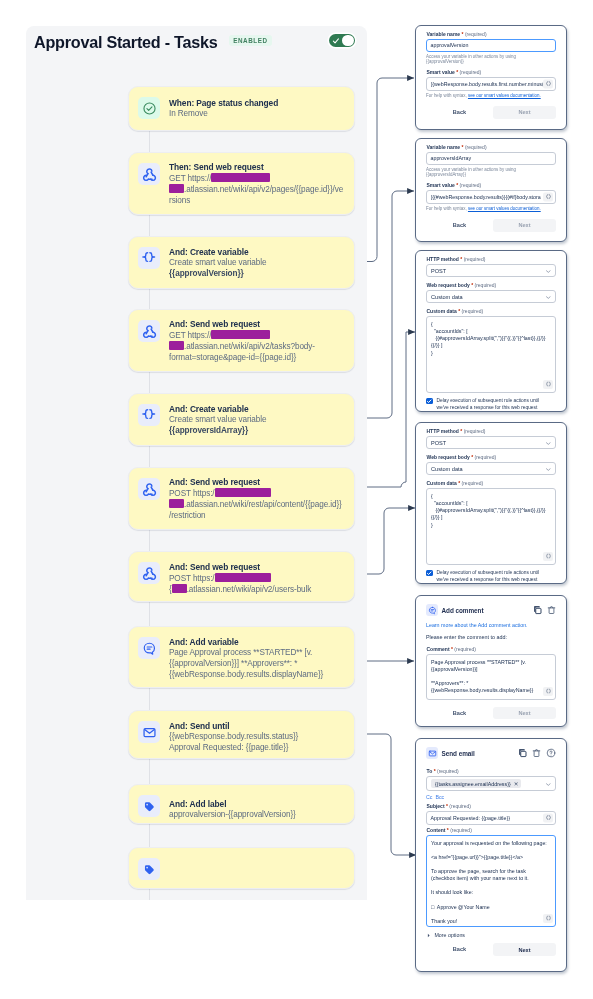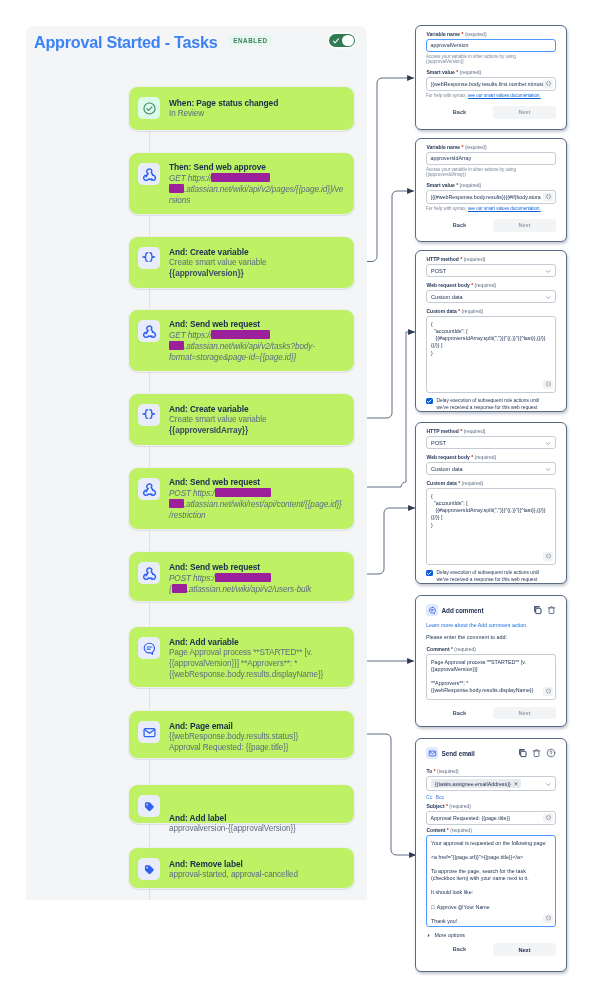--- a/index.html
+++ b/index.html
@@ -11,51 +11,51 @@
     position:relative;
     overflow:hidden;
     -webkit-font-smoothing: antialiased;
   }
   #board {
     position:absolute; left:26px; top:26px; width:341px; height:874px;
     background:#f4f5f7; border-radius:8px 8px 0 0;
   }
   #rule-title {
     position:absolute; left:34px; top:33px;
-    font-size:16.2px; font-weight:bold; color:#3b82f6; letter-spacing:-0.25px;
+    font-size:16.2px; font-weight:bold; color:#0f172a; letter-spacing:-0.25px;
   }
   #rule-badge {
     position:absolute; left:229px; top:34.5px;
     background:#e6f7ef; color:#3f7f5f; font-size:6.3px; font-weight:bold;
     letter-spacing:0.55px; padding:2.6px 4.2px 2.2px; border-radius:3px;
   }
   #rule-toggle {
     position:absolute; left:329px; top:34px; width:25.5px; height:13.2px;
     background:#2f7a52; border-radius:7px; box-shadow:0 0 0 1.6px #ffffff;
   }
   #rule-toggle .knob { position:absolute; right:0.9px; top:0.9px; width:11.4px; height:11.4px; background:#fff; border-radius:50%; }
   #rule-toggle .chk { position:absolute; left:3.0px; top:2.9px; }
 
   .spine { position:absolute; left:148.5px; width:1px; background:#dfe1e6; }
 
   .card {
     position:absolute; left:128px; width:227px;
-    background:#bef264; border:1px solid #edeef1; border-radius:10px;
+    background:#fef9c3; border:1px solid #edeef1; border-radius:10px;
     box-shadow:0 1px 1px rgba(9,30,66,0.10);
   }
   .card .ico {
     position:absolute; left:9px; top:10px; width:22px; height:22px; border-radius:5px;
     display:flex; align-items:center; justify-content:center;
   }
   .card .ico.green { background:#dcfaea; }
   .card .ico.blue  { background:#e9edfb; }
   .card .body { position:absolute; left:40px; right:7px; top:8.5px; }
   .card .t { font-size:8.4px; font-weight:bold; color:#20314f; line-height:11.2px; letter-spacing:-0.1px;}
   .card .s { font-size:8.2px; color:#5d6b82; line-height:10.7px; overflow-wrap:break-word; letter-spacing:-0.1px;}
-  .card .s.url { word-break:break-word; overflow-wrap:anywhere;font-style:italic; }
+  .card .s.url { word-break:break-word; overflow-wrap:anywhere; }
   .card .s.b { font-weight:bold; color:#3b4a63; }
   .redact { display:inline-block; background:#9c1f9c; vertical-align:-1.5px; border-radius:1px; height:9px;}
 
   .panel {
     position:absolute; left:415px; width:152px;
     background:#fff; border:1px solid #5a6a85; border-radius:6px;
     box-shadow:1px 2px 3px rgba(9,30,66,0.25);
   }
   .pad { position:absolute; left:10px; right:10px; top:5px; }
   .lbl { font-size:5.0px; font-weight:bold; color:#253858; margin:0 0 1.6px 0.5px; line-height:6.5px;}
@@ -123,37 +123,37 @@
 
 <div class="card" style="top:86px;height:45px">
   <div class="ico green">
     <svg width="15" height="15" viewBox="0 0 20 20">
         <circle cx="10" cy="10" r="7.4" fill="none" stroke="#3a8a5f" stroke-width="1.5"></circle>
         <path d="M6.6 10.2 L8.9 12.4 L13.3 7.8" fill="none" stroke="#3a8a5f" stroke-width="1.5" stroke-linecap="round" stroke-linejoin="round"></path>
       </svg>
   </div>
   <div class="body" style="top:11px">
     <div class="t">When: Page status changed</div>
-    <div class="s">In Review</div>
+    <div class="s">In Remove</div>
   </div>
 </div>
 
 <div class="card" style="top:152px;height:63px">
   <div class="ico blue">
     <svg width="15" height="15" viewBox="0 0 24 24" fill="none" stroke="#2f62f0" stroke-width="2.4" stroke-linecap="round" stroke-linejoin="round">
         <path d="M9.5 10.6A4.1 4.1 0 1 1 15.8 6.7"></path>
         <path d="M9.5 10.6 6.6 15.6"></path>
         <path d="M6.6 13.2a4.1 4.1 0 1 0 3.6 6.3"></path>
         <path d="M10.2 19.5h5.9"></path>
         <path d="M13.9 19.5a4.1 4.1 0 1 0 3.6-6.3"></path>
         <path d="M17.5 13.2 14.6 8.2"></path>
       </svg>
   </div>
   <div class="body" style="top:9px">
-    <div class="t">Then: Send web approve</div>
+    <div class="t">Then: Send web request</div>
     <div class="s url"><span style="display:block">GET https://<span class="redact" style="width:59px"></span></span><span class="redact" style="width:15px"></span>.atlassian.net/wiki/api/v2/pages/{{page.id}}/ve<wbr>rsions</div>
   </div>
 </div>
 
 <div class="card" style="top:236px;height:53px">
   <div class="ico blue">
     <svg width="15.5" height="15.5" viewBox="0 0 24 24" fill="none" stroke="#2f62f0" stroke-width="2.2" stroke-linecap="round" stroke-linejoin="round">
         <path d="M10.2 4.2c-2.0 0-2.7 1.1-2.7 2.5 0 2.0.3 3.6-1.9 4.2 2.2.6 1.9 2.2 1.9 4.2 0 1.4.7 2.5 2.7 2.5"></path>
         <path d="M13.8 4.2c2.0 0 2.7 1.1 2.7 2.5 0 2.0-.3 3.6 1.9 4.2-2.2.6-1.9 2.2-1.9 4.2 0 1.4-.7 2.5-2.7 2.5"></path>
         <path d="M3.0 10.9h2.4"></path>
@@ -249,49 +249,45 @@
 </div>
 
 <div class="card" style="top:710px;height:49px">
   <div class="ico blue">
     <svg width="15" height="15" viewBox="0 0 24 24" fill="none" stroke="#2d5ff0" stroke-width="2" stroke-linecap="round" stroke-linejoin="round">
         <rect x="3.3" y="5.6" width="17.4" height="12.8" rx="1.8"></rect>
         <path d="M4.3 7.2 12 13.3 19.7 7.2"></path>
       </svg>
   </div>
   <div class="body" style="top:10px">
-    <div class="t">And: Page email</div>
+    <div class="t">And: Send until</div>
     <div class="s">{{webResponse.body.results.status}}</div>
     <div class="s">Approval Requested: {{page.title}}</div>
   </div>
 </div>
 
 <div class="card" style="top:784px;height:40px">
   <div class="ico blue">
     <svg width="13" height="13" viewBox="0 0 24 24">
         <path d="M11.6 4.3H6.0a2.4 2.4 0 0 0-2.4 2.4v5.6c0 .6.25 1.2.68 1.63l6.1 6.1a2.3 2.3 0 0 0 3.26 0l5.55-5.55a2.3 2.3 0 0 0 0-3.26l-6.1-6.1a2.3 2.3 0 0 0-1.5-.82z" fill="#2f62f0"></path>
         <circle cx="7.6" cy="8.6" r="1.45" fill="#eef1fd"></circle>
       </svg>
   </div>
-  <div class="body" style="top:28px">
+  <div class="body" style="top:14px">
     <div class="t">And: Add label</div>
     <div class="s">approvalversion-{{approvalVersion}}</div>
   </div>
 </div>
 
 <div class="card" style="top:847px;height:42px">
   <div class="ico blue">
     <svg width="13" height="13" viewBox="0 0 24 24">
         <path d="M11.6 4.3H6.0a2.4 2.4 0 0 0-2.4 2.4v5.6c0 .6.25 1.2.68 1.63l6.1 6.1a2.3 2.3 0 0 0 3.26 0l5.55-5.55a2.3 2.3 0 0 0 0-3.26l-6.1-6.1a2.3 2.3 0 0 0-1.5-.82z" fill="#2f62f0"></path>
         <circle cx="7.6" cy="8.6" r="1.45" fill="#eef1fd"></circle>
       </svg>
-  </div>
-  <div class="body" style="top:11px">
-    <div class="t">And: Remove label</div>
-    <div class="s">approval-started, approval-cancelled</div>
   </div>
 </div>
 
 <svg id="arrows" style="position:absolute;left:0;top:0;width:593px;height:999px;pointer-events:none">
   <defs>
     <marker id="ah" markerWidth="8" markerHeight="8" refX="6.9" refY="3.2" orient="auto" markerUnits="userSpaceOnUse">
       <path d="M0,0.2 L7.0,3.2 L0,6.2 z" fill="#2c3a4f"></path>
     </marker>
   </defs>
   <path d="M367,261.5 H372 a5,5 0 0 0 5,-5 V83 a5,5 0 0 1 5,-5 H414" fill="none" stroke="#5e6c84" stroke-width="1" marker-end="url(#ah)"></path>

